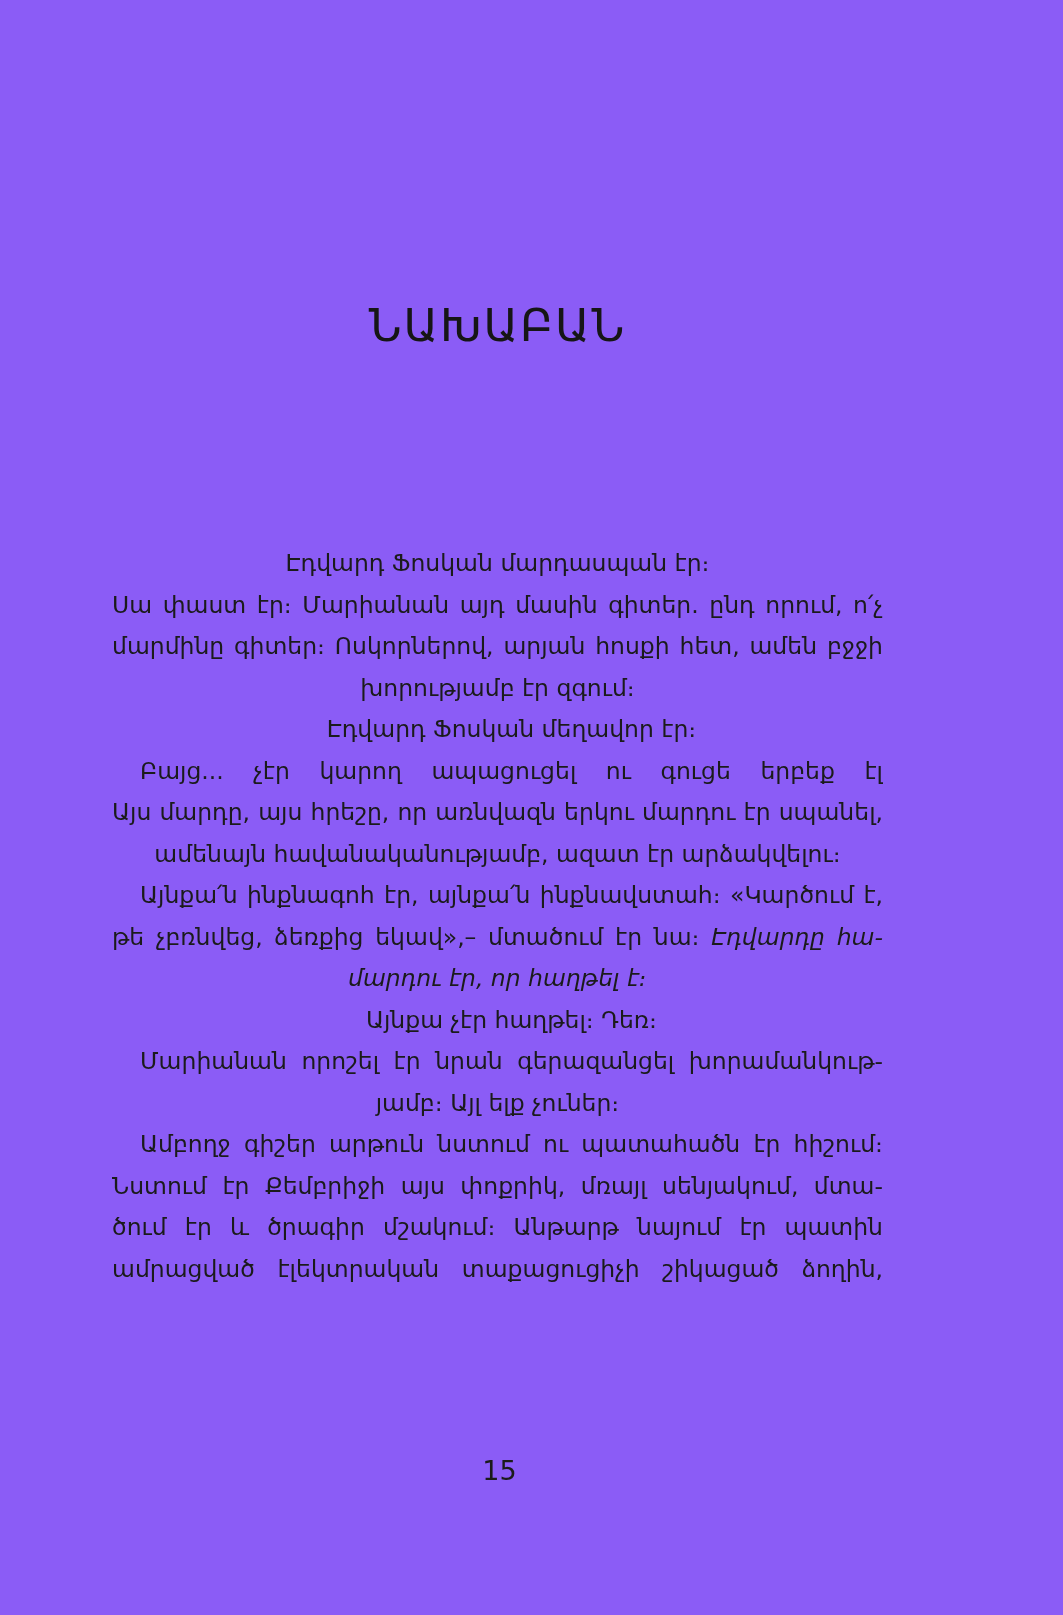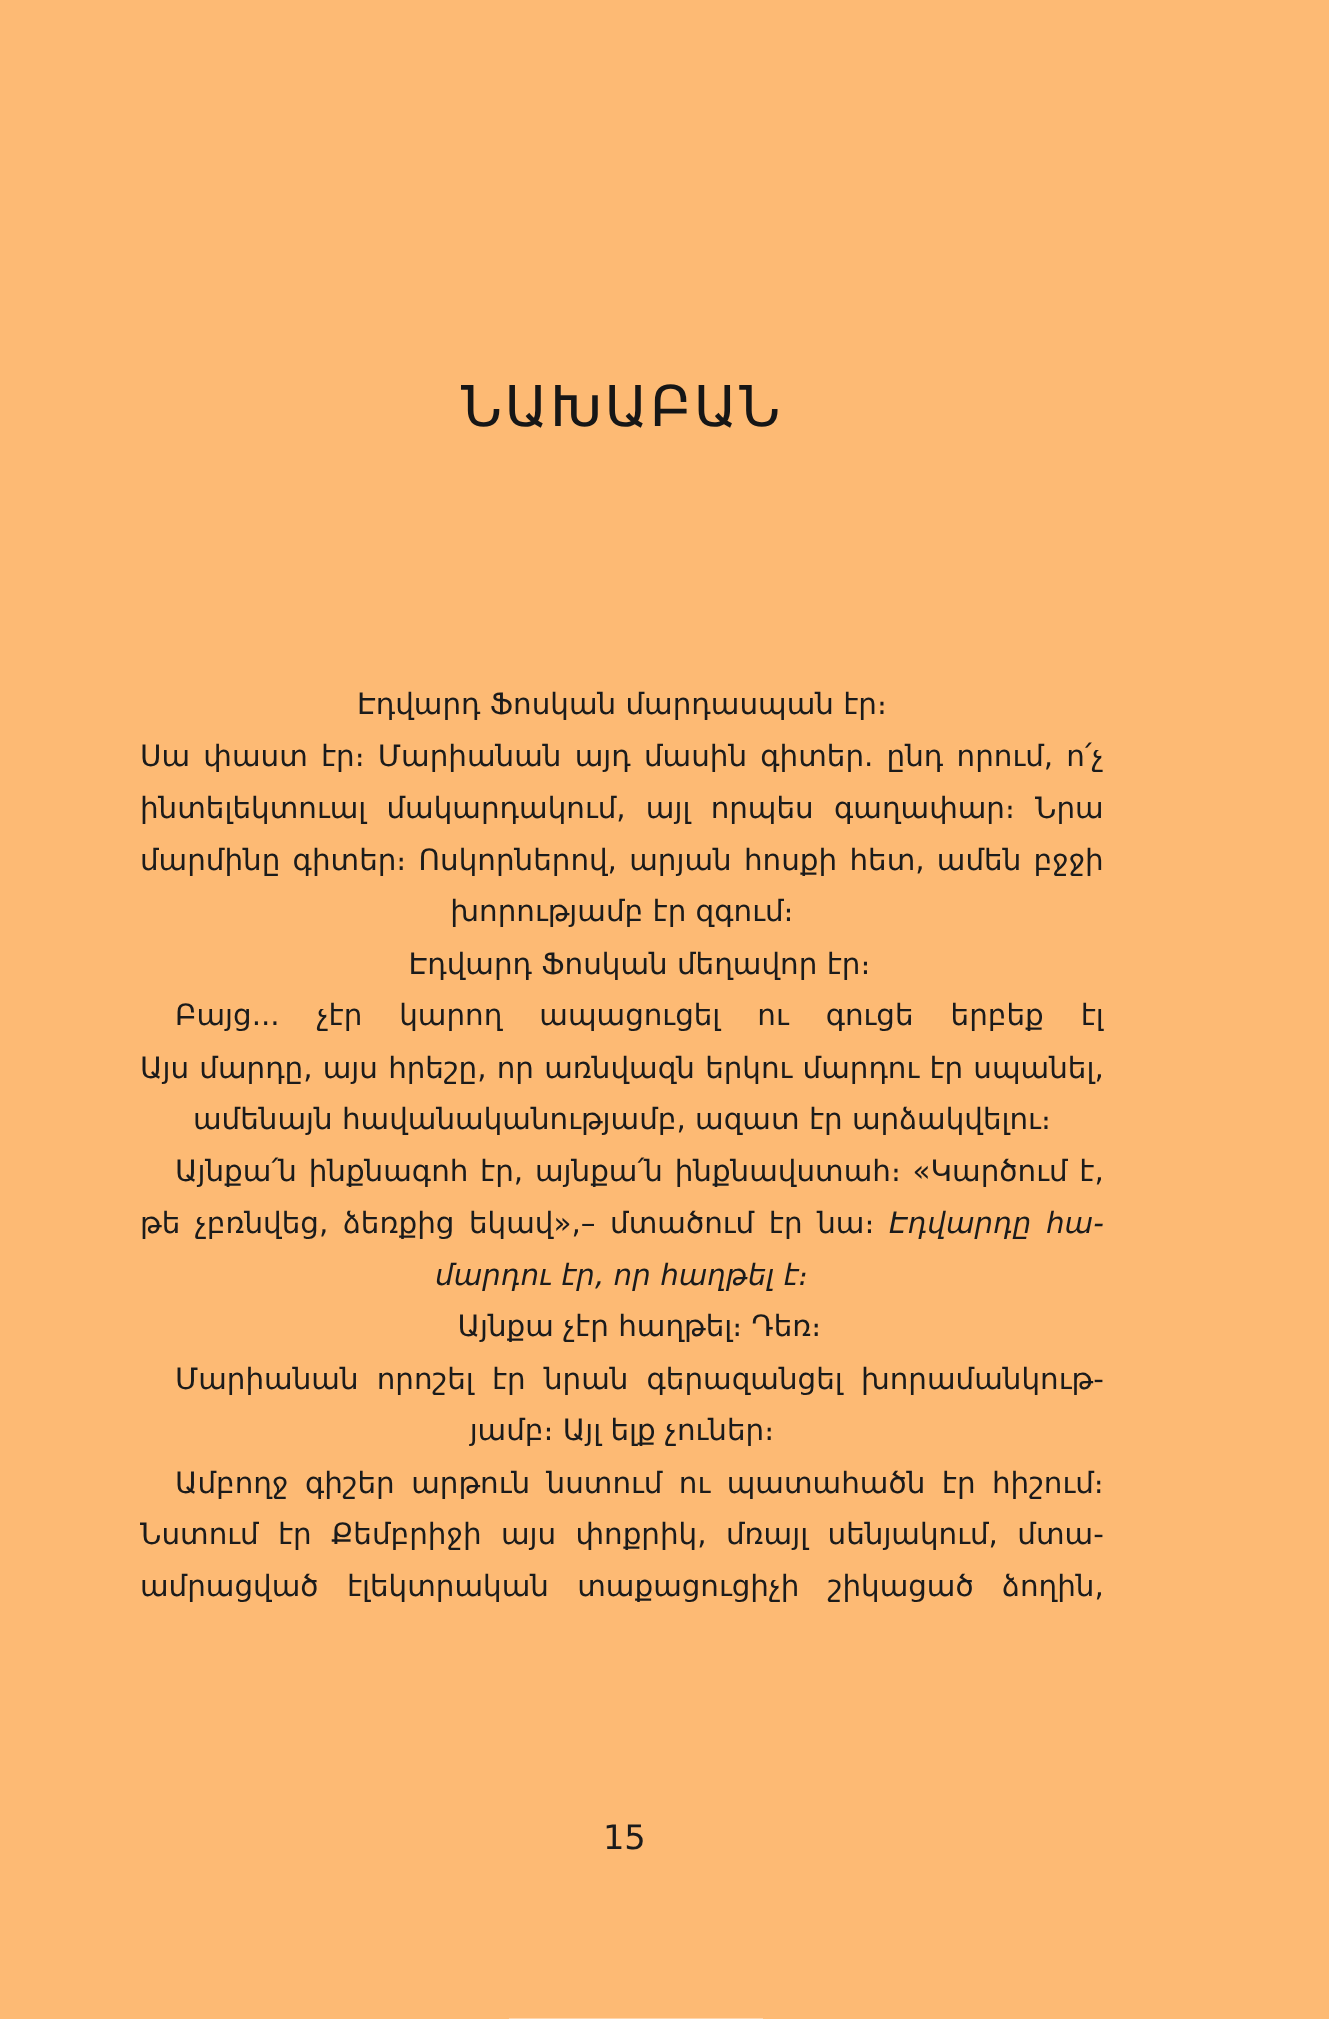--- a/index.html
+++ b/index.html
@@ -4,21 +4,21 @@
 <style>
   html, body {
     margin: 0;
     padding: 0;
     background: #ffffff;
   }
   .book-page {
     position: relative;
     width: 1063px;
     height: 1615px;
-    background: #fdba74;
+    background: #8b5cf6;
     font-family: "DejaVu Sans", "Liberation Sans", sans-serif;
     color: #1b1b1b;
     overflow: hidden;
   }
   .chapter-title {
     position: absolute;
     top: 303px;
     left: 112px;
     width: 771px;
     margin: 0;
@@ -66,32 +66,32 @@
 </style>
 </head>
 <body>
 
 <div class="book-page">
   <h1 class="chapter-title">ՆԱԽԱԲԱՆ</h1>
 
   <div class="text-block" id="text-block">
       <div class="line"><span>Էդվարդ Ֆոսկան մարդասպան էր։</span></div>
       <div class="line just"><span>Սա փաստ էր։ Մարիանան այդ մասին գիտեր. ընդ որում, ո՛չ</span></div>
-      <div class="line just"><span>ինտելեկտուալ մակարդակում, այլ որպես գաղափար։ Նրա</span></div>
       <div class="line just"><span>մարմինը գիտեր։ Ոսկորներով, արյան հոսքի հետ, ամեն բջջի</span></div>
       <div class="line"><span>խորությամբ էր զգում։</span></div>
       <div class="line indent"><span>Էդվարդ Ֆոսկան մեղավոր էր։</span></div>
       <div class="line indent just"><span>Բայց... չէր կարող ապացուցել ու գուցե երբեք էլ չկարողանար։</span></div>
       <div class="line just"><span>Այս մարդը, այս հրեշը, որ առնվազն երկու մարդու էր սպանել,</span></div>
       <div class="line"><span>ամենայն հավանականությամբ, ազատ էր արձակվելու։</span></div>
       <div class="line indent just"><span>Այնքա՛ն ինքնագոհ էր, այնքա՛ն ինքնավստահ։ «Կարծում է,</span></div>
       <div class="line just"><span>թե չբռնվեց, ձեռքից եկավ»,– մտածում էր նա։ </span><span class="seg-italic">Էդվարդը հա-</span></div>
       <div class="line"><span class="seg-italic">մարդու էր, որ հաղթել է։</span></div>
       <div class="line indent"><span>Այնքա չէր հաղթել։ Դեռ։</span></div>
       <div class="line indent just"><span>Մարիանան որոշել էր նրան գերազանցել խորամանկութ-</span></div>
       <div class="line"><span>յամբ։ Այլ ելք չուներ։</span></div>
       <div class="line indent just"><span>Ամբողջ գիշեր արթուն նստում ու պատահածն էր հիշում։</span></div>
       <div class="line just"><span>Նստում էր Քեմբրիջի այս փոքրիկ, մռայլ սենյակում, մտա-</span></div>
+      <div class="line just"><span>ծում էր և ծրագիր մշակում։ Անթարթ նայում էր պատին</span></div>
       <div class="line just"><span>ամրացված էլեկտրական տաքացուցիչի շիկացած ձողին,</span></div>
     </div>
 
   <div class="page-number">15</div>
 </div>
 
 </body></html>

